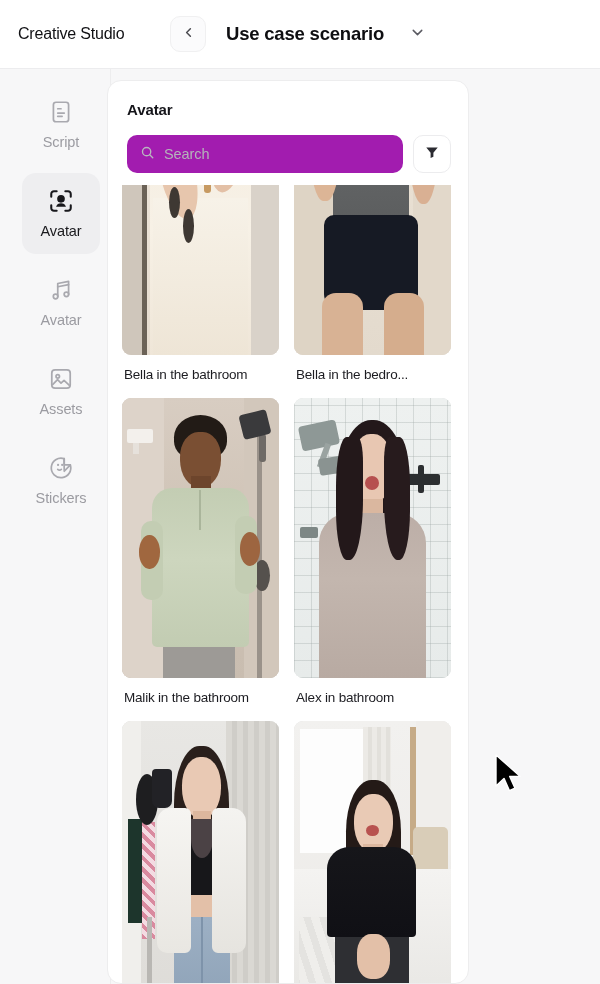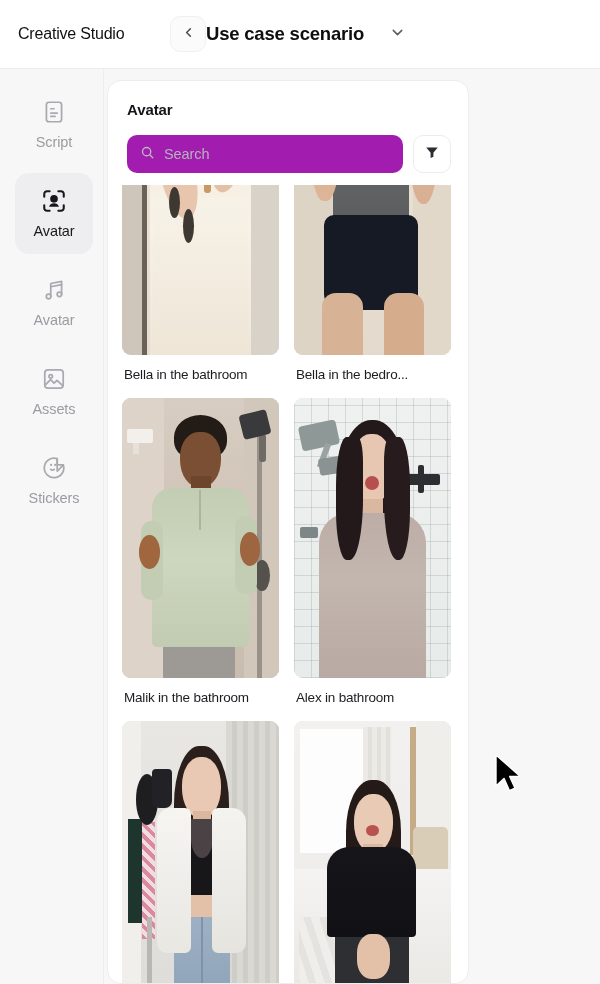--- a/index.html
+++ b/index.html
@@ -37,32 +37,33 @@
     letter-spacing: -0.2px;
   }
   .back-btn {
     width: 36px; height: 36px; border-radius: 10px;
     background: #fbfbfc; border: 1px solid #f0f0f1;
     display: flex; align-items: center; justify-content: center;
     margin-left: 0px;
     cursor: pointer;
   }
   .scenario-title {
+    margin-left: 20px;
     font-size: 18.5px; font-weight: bold; color: #0e0e11;
     letter-spacing: -0.2px;
   }
   .scenario-caret {
     margin-left: 25px;
     display: flex; align-items: center; justify-content: center;
     cursor: pointer;
   }
 
   
   .sidebar {
-    position: absolute; top: 69px; left: 5px;
+    position: absolute; top: 69px; left: 12px;
     width: 99px; height: 915px;
     background: #f7f7f8;
     border-right: 1px solid #ededee;
     padding-top: 15px;
   }
   .side-item {
     width: 78px; margin: 0 auto 8px auto;
     height: 81px;
     border-radius: 14px;
     display: flex; flex-direction: column;

